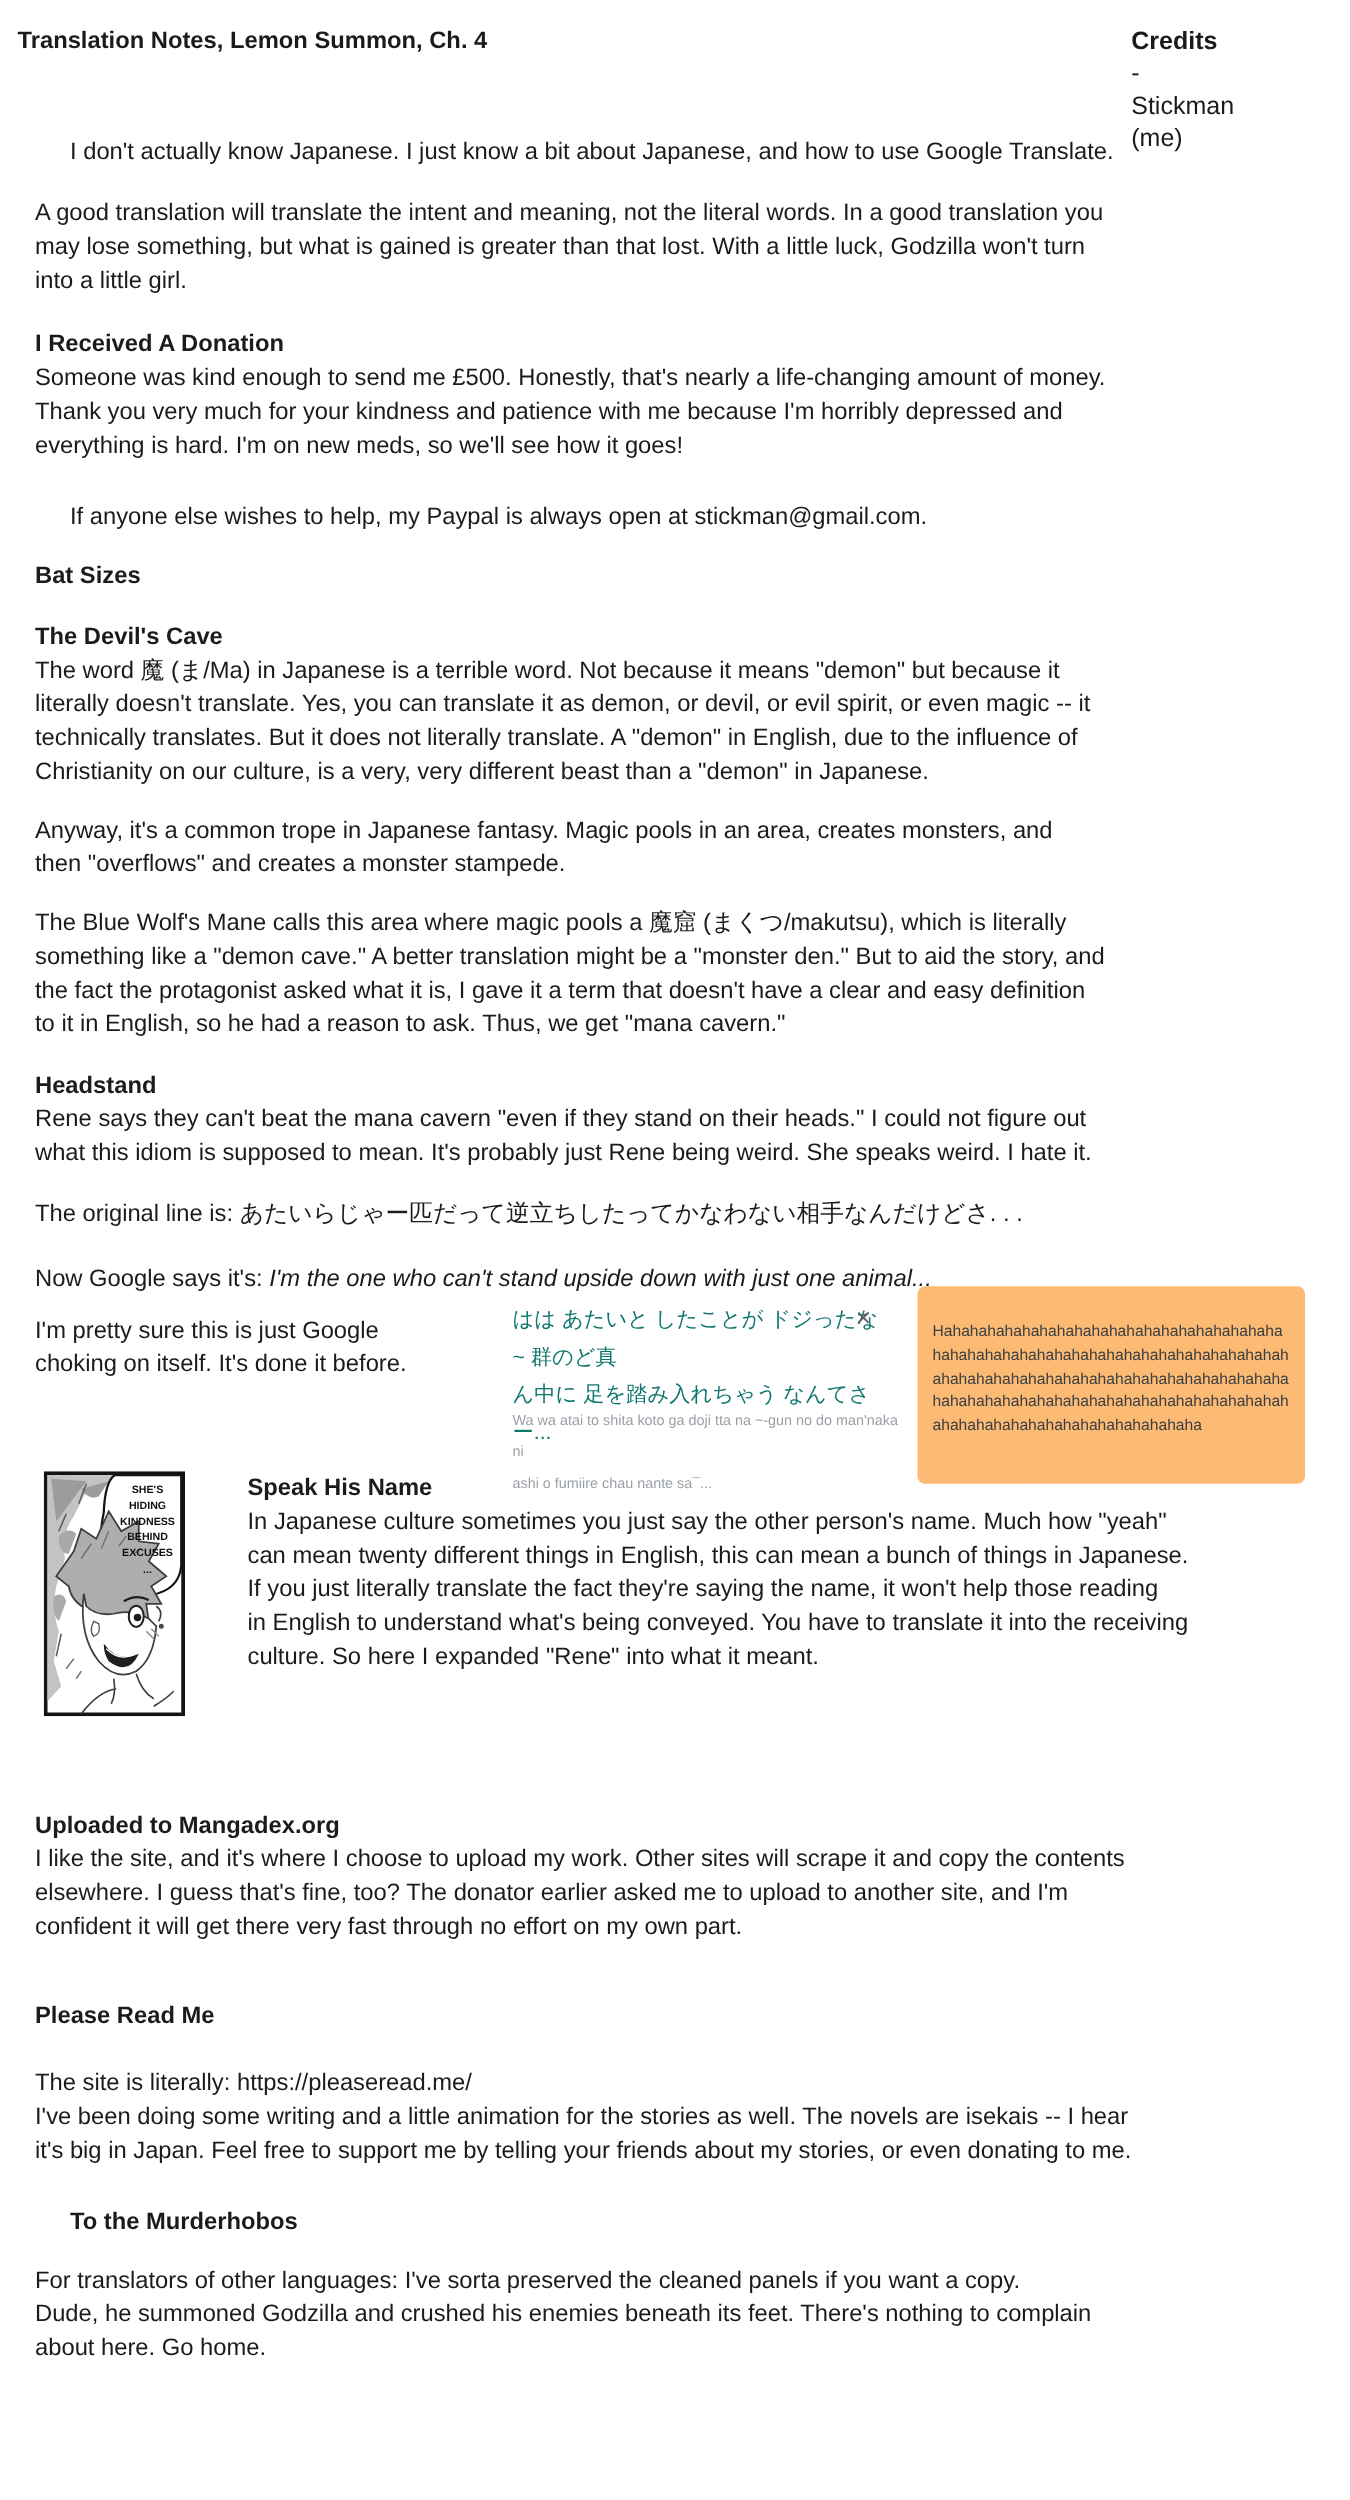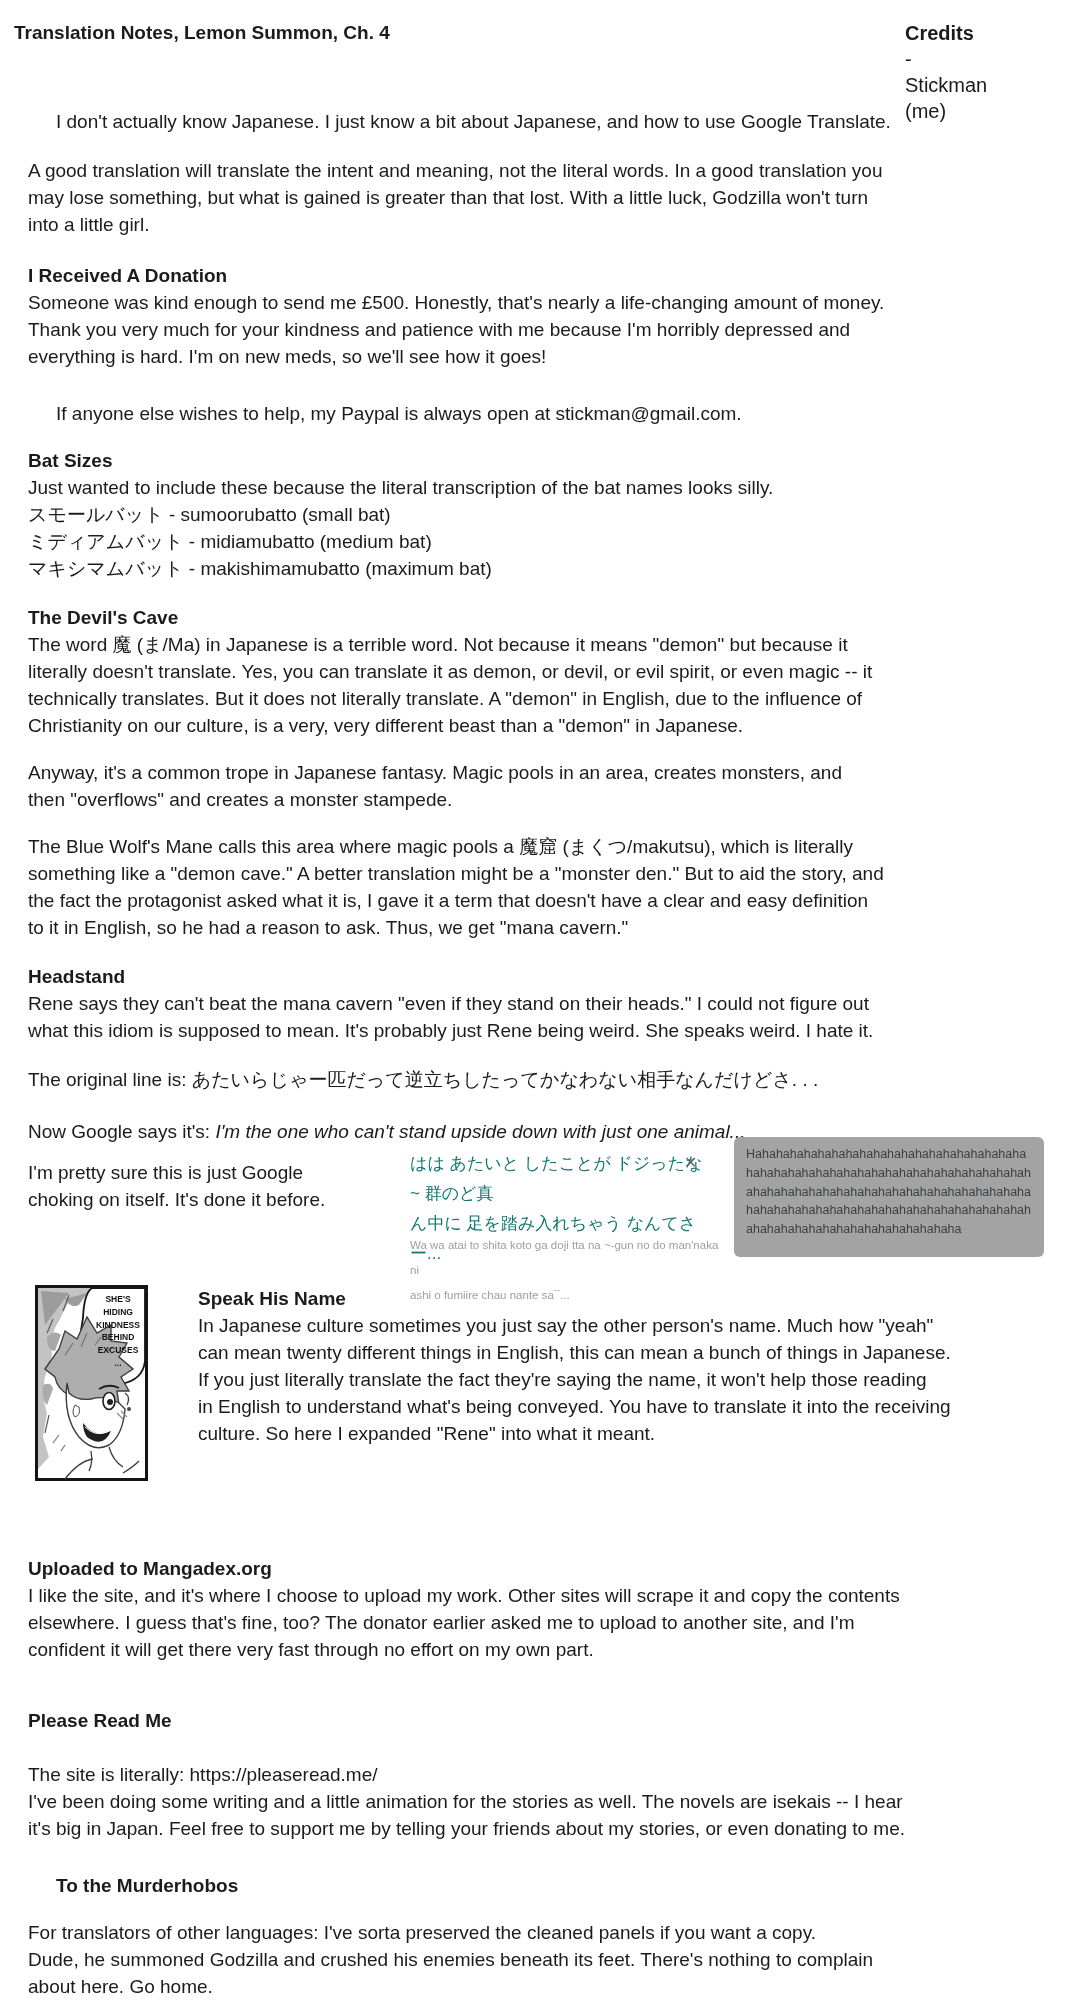--- a/index.html
+++ b/index.html
@@ -23,22 +23,22 @@
   .mt24{margin-top:24px;}
   .mt22{margin-top:22px;}
   .mt20{margin-top:20px;}
   .it{font-style:italic;}
   
   .gt-row{position:relative;height:132px;margin-top:0;}
   .gt-choking{position:absolute;left:0;top:14px;width:390px;}
   .gt-src{position:absolute;left:382px;top:4px;width:296px;font-size:17px;line-height:30px;color:#0f766e;white-space:pre-line;}
   .gt-romaji{position:absolute;left:382px;top:88px;width:310px;font-size:11.5px;line-height:25px;color:#9aa0a6;white-space:pre-line;}
   .gt-close{position:absolute;left:656px;top:8px;font-size:16px;color:#5f6368;}
-  .gt-out{position:absolute;left:706px;top:-8px;width:286px;height:104px;background:#a3a3a3;border-radius:6px;
-          padding:8px 12px;font-size:12.5px;line-height:18.8px;color:#3c4043;word-break:break-all;overflow:hidden;}
+  .gt-out{position:absolute;left:706px;top:-8px;width:286px;height:104px;background:#fdba74;border-radius:6px;
+          padding:27px 12px;font-size:12.5px;line-height:18.8px;color:#3c4043;word-break:break-all;overflow:hidden;}
   
   .manga-row{position:relative;height:198px;margin-top:6px;}
   .panel{position:absolute;left:7px;top:0;width:113px;height:196px;}
   .panel svg{display:block;}
   .bubble-text{position:absolute;top:8px;right:2px;width:56px;font-size:8.5px;font-weight:bold;
                line-height:1.5;text-align:center;white-space:pre-line;color:#111;}
   .speak{margin-left:170px;}
   .footer{margin-top:20px;}
 </style>
 </head>
@@ -59,24 +59,20 @@
 may lose something, but what is gained is greater than that lost. With a little luck, Godzilla won't turn
 into a little girl.</div>
 
   <div class="h2 mt24">I Received A Donation</div>
   <div class="lines">Someone was kind enough to send me £500. Honestly, that's nearly a life-changing amount of money.
 Thank you very much for your kindness and patience with me because I'm horribly depressed and
 everything is hard. I'm on new meds, so we'll see how it goes!</div>
   <div class="lines mt30">If anyone else wishes to help, my Paypal is always open at stickman@gmail.com.</div>
 
   <div class="h2 mt20">Bat Sizes</div>
-  <div class="lines">Just wanted to include these because the literal transcription of the bat names looks silly.
-スモールバット - sumoorubatto (small bat)
-ミディアムバット - midiamubatto (medium bat)
-マキシマムバット - makishimamubatto (maximum bat)</div>
 
   <div class="h2 mt22">The Devil's Cave</div>
   <div class="lines">The word 魔 (ま/Ma) in Japanese is a terrible word. Not because it means "demon" but because it
 literally doesn't translate. Yes, you can translate it as demon, or devil, or evil spirit, or even magic -- it
 technically translates. But it does not literally translate. A "demon" in English, due to the influence of
 Christianity on our culture, is a very, very different beast than a "demon" in Japanese.</div>
   <div class="lines mt20">Anyway, it's a common trope in Japanese fantasy. Magic pools in an area, creates monsters, and
 then "overflows" and creates a monster stampede.</div>
   <div class="lines mt20">The Blue Wolf's Mane calls this area where magic pools a 魔窟 (まくつ/makutsu), which is literally
 something like a "demon cave." A better translation might be a "monster den." But to aid the story, and

